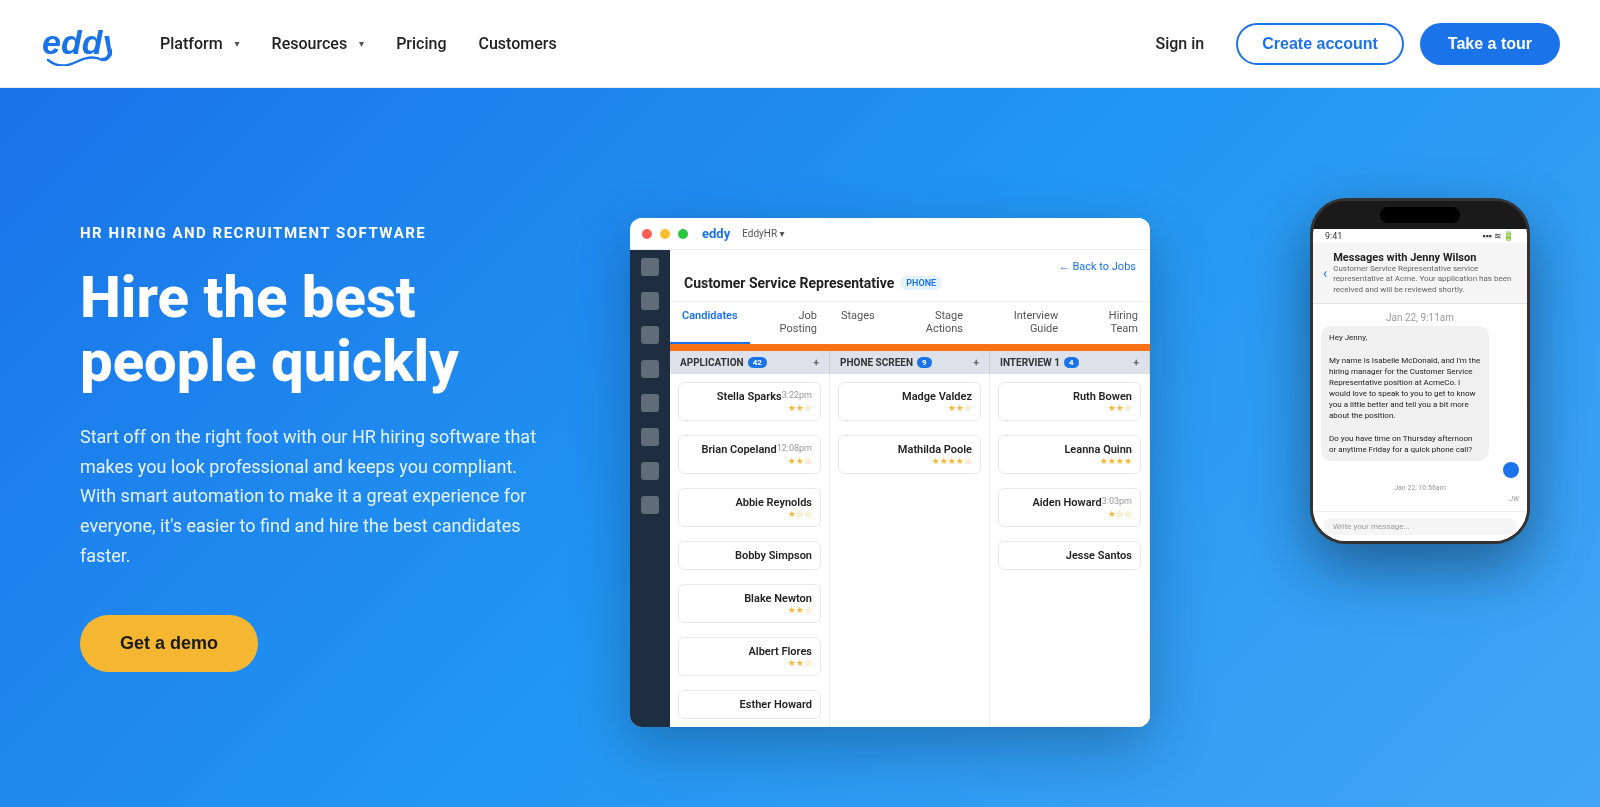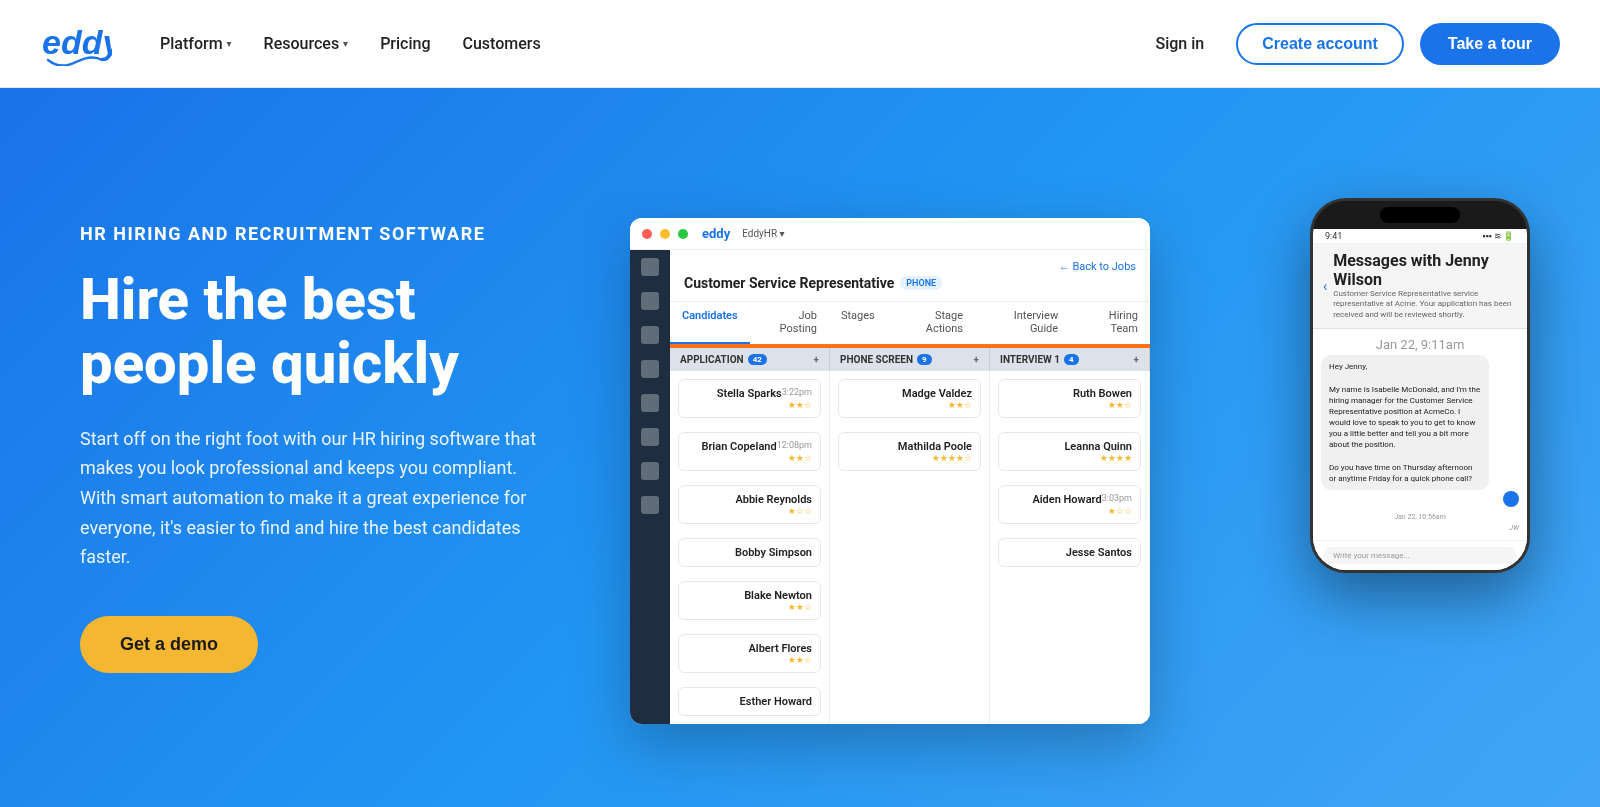--- a/index.html
+++ b/index.html
@@ -8,21 +8,21 @@
     
     nav {
       display: flex; align-items: center; justify-content: space-between;
       padding: 0 40px; height: 88px; background: #fff;
       border-bottom: 1px solid #e8e8e8; position: relative; z-index: 10;
     }
     .nav-left { display: flex; align-items: center; gap: 36px; }
     .nav-logo { display: flex; align-items: center; }
     .nav-links { display: flex; align-items: center; gap: 8px; }
     .nav-link {
-      display: flex; align-items: center; gap: 4px;
+      display: flex; align-items: center; gap: 12px;
       color: #222; font-size: 16px; font-weight: 500; cursor: pointer;
       padding: 8px 12px; border-radius: 6px; text-decoration: none;
     }
     .chevron { font-size: 10px; color: #555; }
     .nav-right { display: flex; align-items: center; gap: 16px; }
     .sign-in { color: #222; font-size: 16px; font-weight: 500; cursor: pointer; padding: 8px 16px; }
     .btn-outline {
       border: 2px solid #1a73e8; color: #1a73e8; background: #fff;
       padding: 10px 24px; border-radius: 50px; font-size: 16px; font-weight: 600;
       cursor: pointer; white-space: nowrap;
@@ -34,21 +34,21 @@
     }
 
     
     .hero {
       background: linear-gradient(135deg, #1a73e8 0%, #2196f3 50%, #42a5f5 100%);
       min-height: 720px; display: flex; align-items: center;
       padding: 60px 80px; position: relative; overflow: hidden;
     }
     .hero-content { flex: 0 0 520px; max-width: 520px; z-index: 2; }
     .hero-eyebrow {
-      color: #fff; font-size: 18px; font-weight: 700; letter-spacing: 1.5px;
+      color: #fff; font-size: 15px; font-weight: 700; letter-spacing: 1.5px;
       text-transform: uppercase; margin-bottom: 24px;
     }
     .hero-headline {
       color: #fff; font-size: 58px; font-weight: 800; line-height: 1.1;
       margin-bottom: 28px;
     }
     .hero-sub {
       color: rgba(255,255,255,0.9); font-size: 18px; line-height: 1.65;
       margin-bottom: 44px; max-width: 460px;
     }
@@ -85,21 +85,21 @@
       background: #fff; padding: 10px 14px; border-bottom: 1px solid #eee;
       display: flex; align-items: center; gap: 8px;
     }
     .back-link { color: #1a73e8; font-size: 11px; }
     .job-title { font-size: 14px; font-weight: 700; color: #222; }
     .job-badge {
       background: #e3f2fd; color: #1a73e8; font-size: 9px; font-weight: 600;
       padding: 2px 6px; border-radius: 10px;
     }
     .app-tabs {
-      display: flex; gap: 0; border-bottom: 4px solid #f97316; background: #fff;
+      display: flex; gap: 0; border-bottom: 7px solid #f97316; background: #fff;
     }
     .app-tab {
       padding: 7px 12px; font-size: 11px; color: #555; cursor: pointer;
       border-bottom: 2px solid transparent;
     }
     .app-tab.active { color: #1a73e8; border-bottom-color: #1a73e8; font-weight: 600; }
     .kanban-header {
       display: flex; background: #f5f7fa;
     }
     .kanban-col-head {
@@ -142,21 +142,21 @@
       background: #fff; padding: 2px 12px; display: flex;
       justify-content: space-between; align-items: center; font-size: 9px; color: #333;
     }
     .phone-screen { background: #fff; }
     .phone-header {
       background: #f5f5f5; padding: 8px 10px; border-bottom: 1px solid #e0e0e0;
       display: flex; align-items: center; gap: 6px;
     }
     .phone-back { color: #1a73e8; font-size: 14px; }
     .phone-title-block { flex: 1; }
-    .phone-chat-title { font-size: 16px; font-weight: 700; color: #222; }
+    .phone-chat-title { font-size: 11px; font-weight: 700; color: #222; }
     .phone-chat-sub { font-size: 8px; color: #666; line-height: 1.3; }
     .phone-messages { padding: 8px 8px; display: flex; flex-direction: column; gap: 6px; background: #fff; }
     .msg-bubble {
       max-width: 85%; font-size: 8px; line-height: 1.4; padding: 6px 8px;
       border-radius: 10px; color: #222;
     }
     .msg-received { background: #f0f0f0; align-self: flex-start; }
     .msg-sent { background: #1a73e8; color: #fff; align-self: flex-end; }
     .phone-input-bar {
       background: #fff; border-top: 1px solid #eee; padding: 6px 10px;
@@ -343,21 +343,21 @@
         <div class="phone-header">
           <span class="phone-back">‹</span>
           <div class="phone-title-block">
             <div class="phone-chat-title">Messages with Jenny Wilson</div>
             <div class="phone-chat-sub">Customer Service Representative service representative at Acme. Your application has been received and will be reviewed shortly.</div>
           </div>
         </div>
         <div class="phone-messages">
 
           <div style="align-self:flex-start;width:100%;">
-            <div style="font-size:13px;color:#999;text-align:center;margin-bottom:3px;">Jan 22, 9:11am</div>
+            <div style="font-size:10px;color:#999;text-align:center;margin-bottom:3px;">Jan 22, 9:11am</div>
             <div class="msg-bubble msg-received">
               Hey Jenny,<br><br>
               My name is Isabelle McDonald, and I'm the hiring manager for the Customer Service Representative position at AcmeCo. I would love to speak to you to get to know you a little better and tell you a bit more about the position.<br><br>
               Do you have time on Thursday afternoon or anytime Friday for a quick phone call?
             </div>
             <div style="font-size:7px;text-align:right;margin-top:1px;">
               <span style="display:inline-block;width:16px;height:16px;background:#1a73e8;border-radius:50%;vertical-align:middle;"></span>
             </div>
           </div>
 

